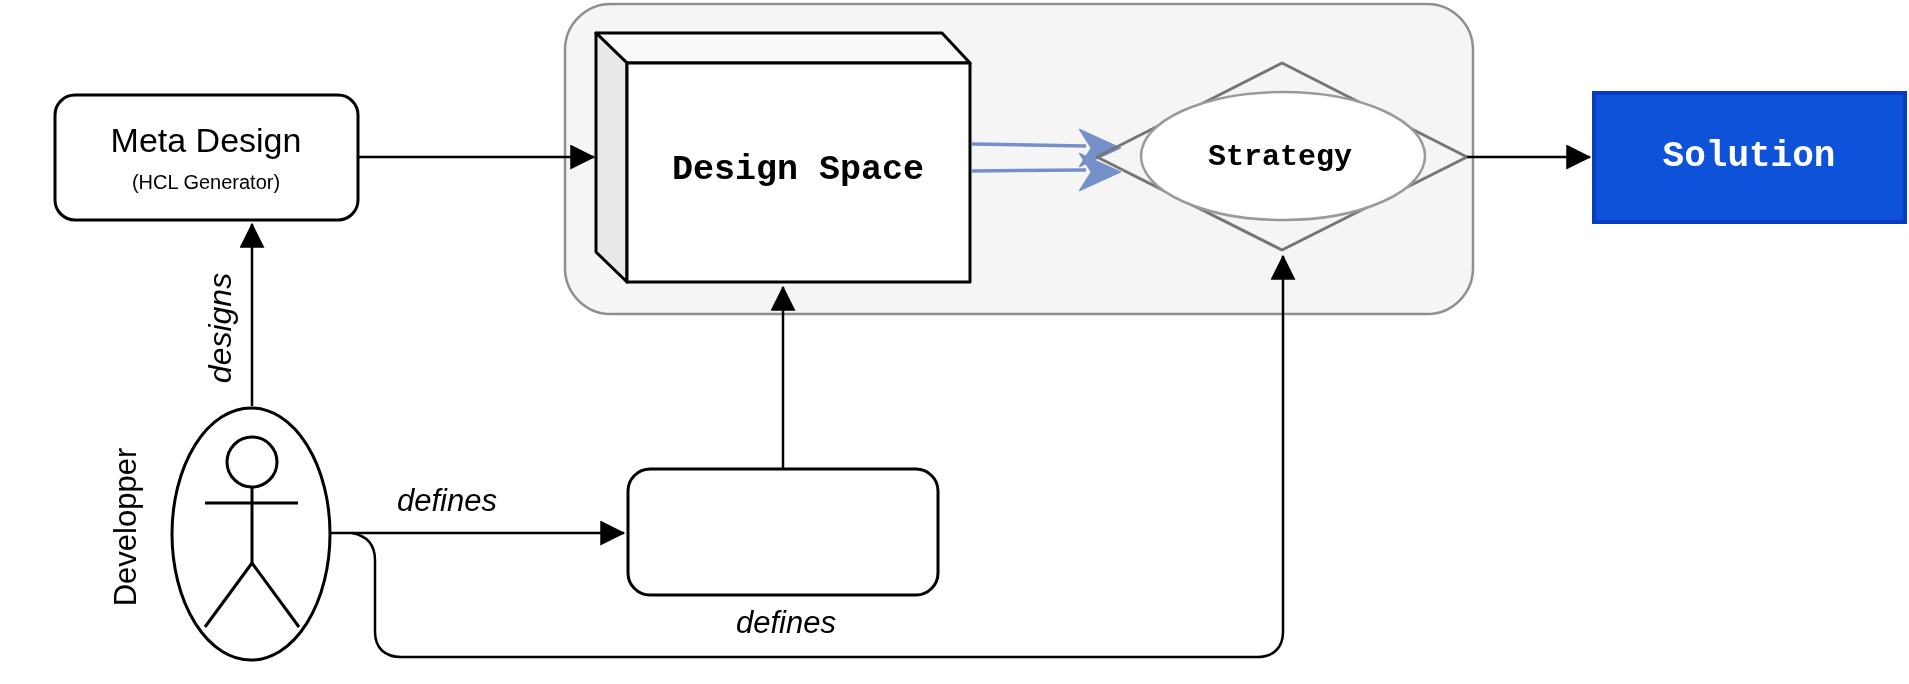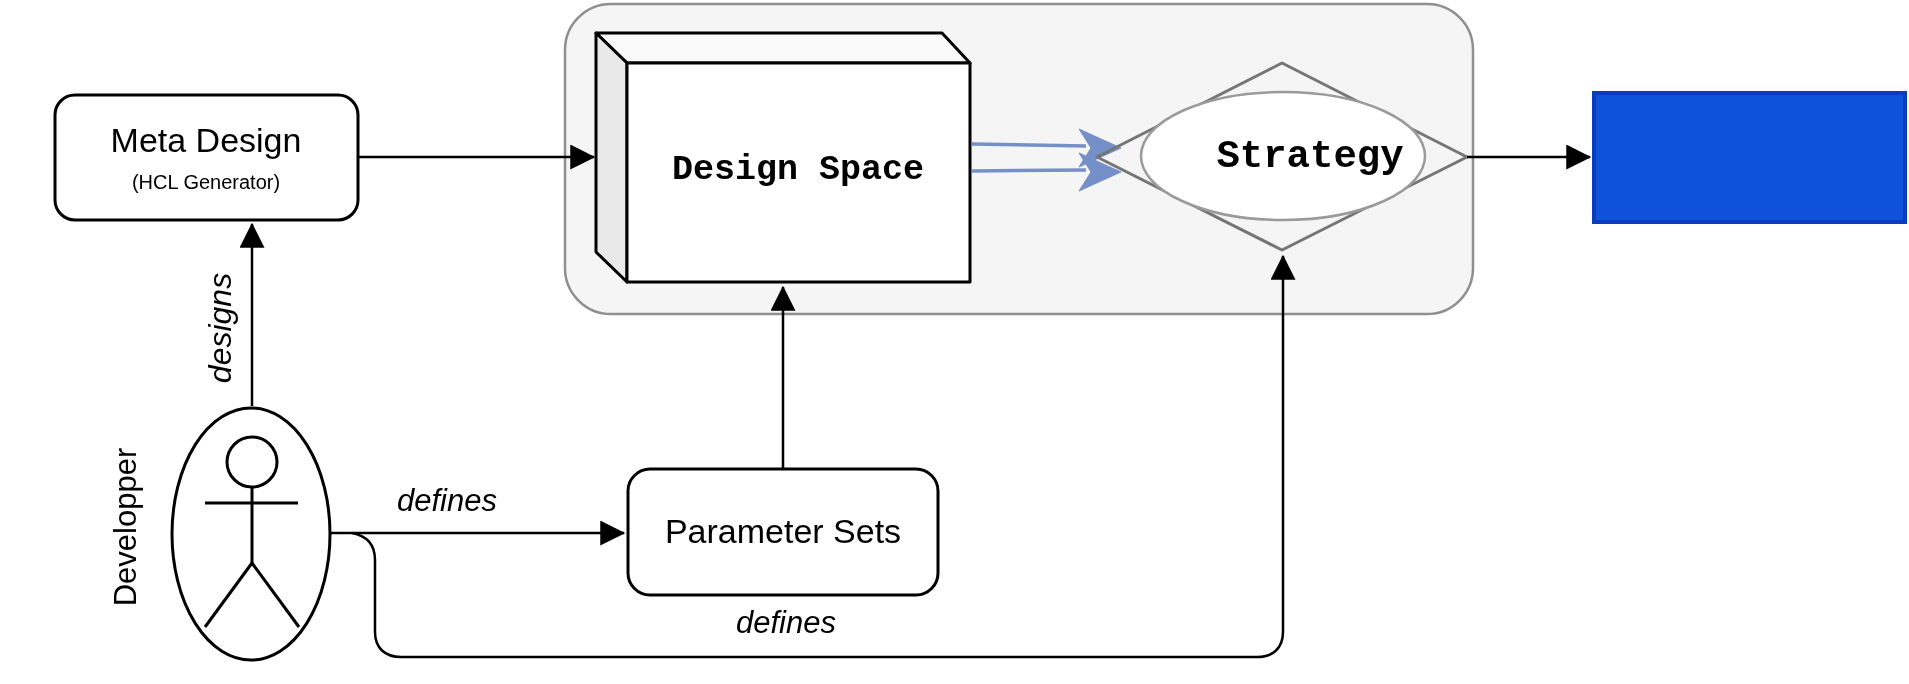--- a/index.html
+++ b/index.html
@@ -85,24 +85,24 @@
         <line x1="252" y1="563" x2="299" y2="627"></line>
       </g>
     </g>
   </svg>
 
   <div class="lbl" style="left:206px;top:141px;font-size:34px;">Meta Design</div>
   <div class="lbl" style="left:206px;top:182px;font-size:20px;">(HCL Generator)</div>
 
   <div class="lbl bold" style="left:798px;top:170px;font-size:35px;">Design Space</div>
 
-  <div class="lbl bold" style="left:1310px;top:157px;font-size:39px;">Strategy</div>
+  <div class="lbl bold" style="left:1280px;top:157px;font-size:30px;">Strategy</div>
 
+  <div class="lbl bold white" style="left:1749px;top:157px;font-size:36px;">Solution</div>
 
-  <div class="lbl" style="left:783px;top:532px;font-size:34px;">Parameter Sets</div>
 
   <div class="lbl rot" style="left:126px;top:527px;font-size:31px;">Developper</div>
 
   <div class="lbl rot italic" style="left:221px;top:328px;font-size:32px;">designs</div>
 
   <div class="lbl italic" style="left:447px;top:501px;font-size:31px;">defines</div>
 
   <div class="lbl italic" style="left:786px;top:623px;font-size:31px;">defines</div>
 
 </div>

